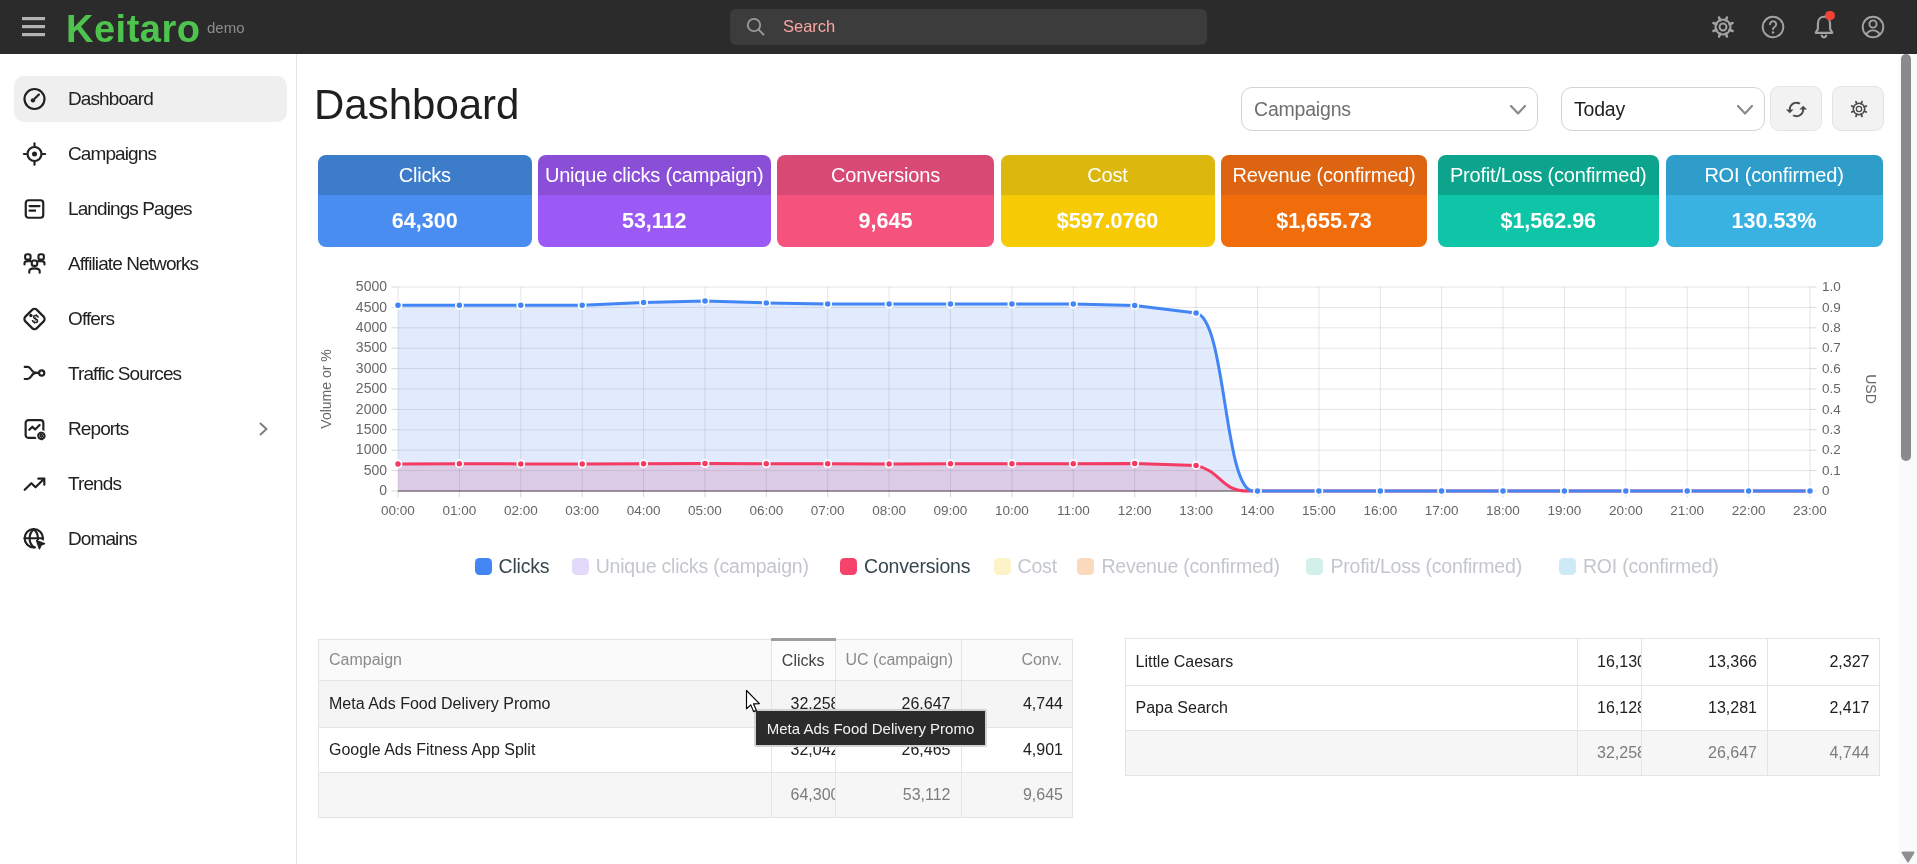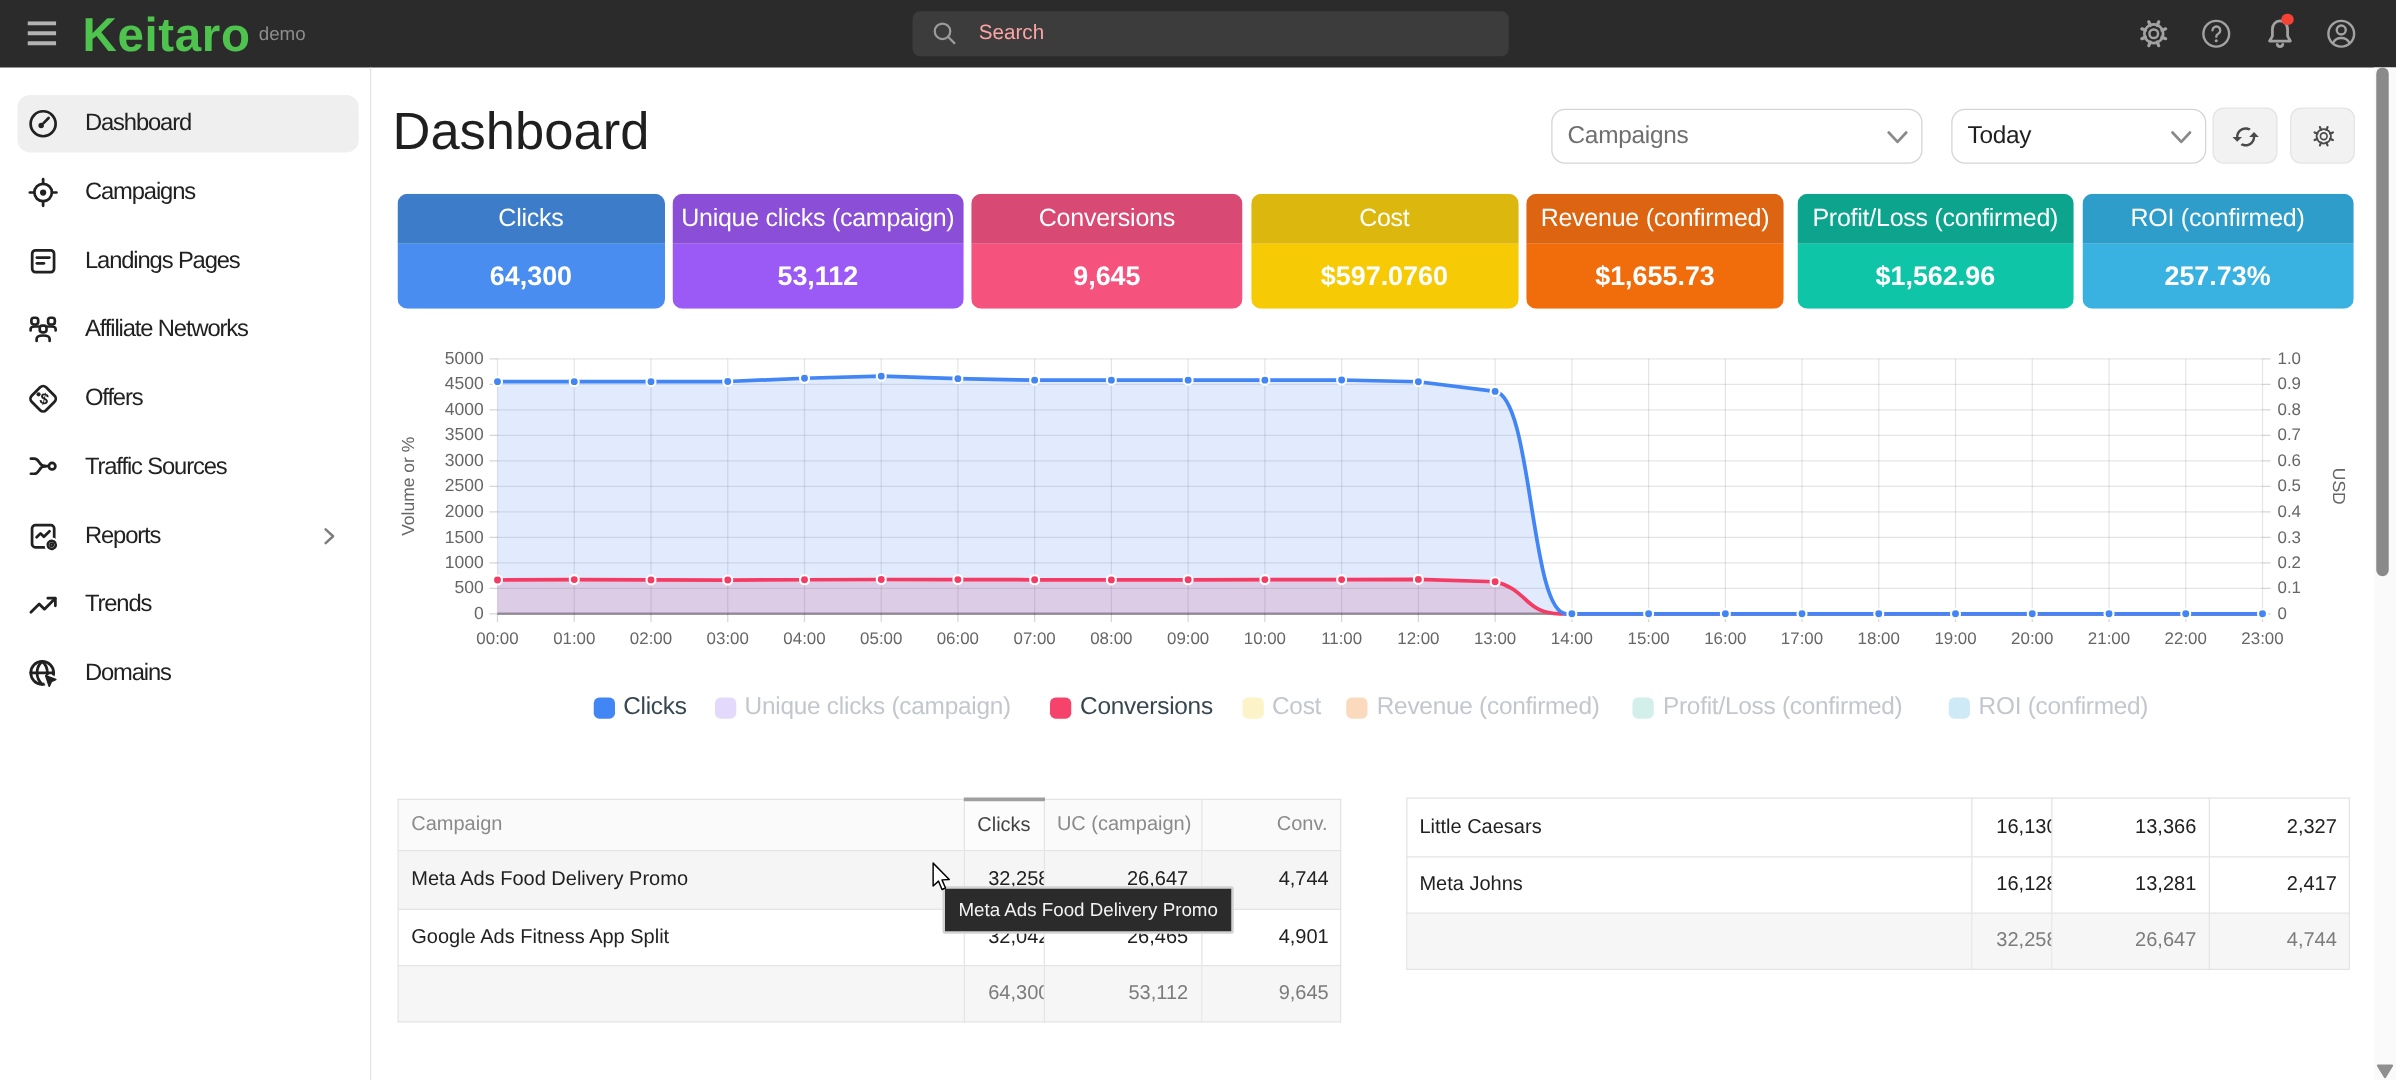--- a/index.html
+++ b/index.html
@@ -230,21 +230,21 @@
 <div class="card" style="left:1221px;width:206px;">
     <div class="hd" style="background:#dd6410;">Revenue (confirmed)</div>
     <div class="bd" style="background:#f16c0b;">$1,655.73</div>
   </div>
 <div class="card" style="left:1437.5px;width:221.5px;">
     <div class="hd" style="background:#0ca48c;">Profit/Loss (confirmed)</div>
     <div class="bd" style="background:#0fc5a7;">$1,562.96</div>
   </div>
 <div class="card" style="left:1665.5px;width:217px;">
     <div class="hd" style="background:#2f9dc9;">ROI (confirmed)</div>
-    <div class="bd" style="background:#39b2e2;">257.73%</div>
+    <div class="bd" style="background:#39b2e2;">130.53%</div>
   </div>
 <svg class="abs" style="left:317px;top:268px" width="1576" height="270" viewBox="0 0 1576 270">
     <line x1="81.0" y1="19.0" x2="81.0" y2="223.0" stroke="rgba(0,0,0,0.10)" stroke-width="1"></line>
     <line x1="142.4" y1="19.0" x2="142.4" y2="223.0" stroke="rgba(0,0,0,0.10)" stroke-width="1"></line>
     <line x1="203.8" y1="19.0" x2="203.8" y2="223.0" stroke="rgba(0,0,0,0.10)" stroke-width="1"></line>
     <line x1="265.2" y1="19.0" x2="265.2" y2="223.0" stroke="rgba(0,0,0,0.10)" stroke-width="1"></line>
     <line x1="326.6" y1="19.0" x2="326.6" y2="223.0" stroke="rgba(0,0,0,0.10)" stroke-width="1"></line>
     <line x1="388.0" y1="19.0" x2="388.0" y2="223.0" stroke="rgba(0,0,0,0.10)" stroke-width="1"></line>
     <line x1="449.3" y1="19.0" x2="449.3" y2="223.0" stroke="rgba(0,0,0,0.10)" stroke-width="1"></line>
     <line x1="510.7" y1="19.0" x2="510.7" y2="223.0" stroke="rgba(0,0,0,0.10)" stroke-width="1"></line>
@@ -477,21 +477,21 @@
     <tbody>
       <tr style="height:47px;">
         <td>Little Caesars</td>
         <td class="num" style="padding:0 0;">
           <span class="clipn">16,130</span>
         </td>
         <td class="num">13,366</td>
         <td class="num" style="padding-right:9px;">2,327</td>
       </tr>
       <tr>
-        <td>Meta Johns</td>
+        <td>Papa Search</td>
         <td class="num" style="padding:0 0;">
           <span class="clipn">16,128</span>
         </td>
         <td class="num">13,281</td>
         <td class="num" style="padding-right:9px;">2,417</td>
       </tr>
       <tr class="tot">
         <td></td>
         <td class="num" style="padding:0 0;">
           <span class="clipn">32,258</span>

